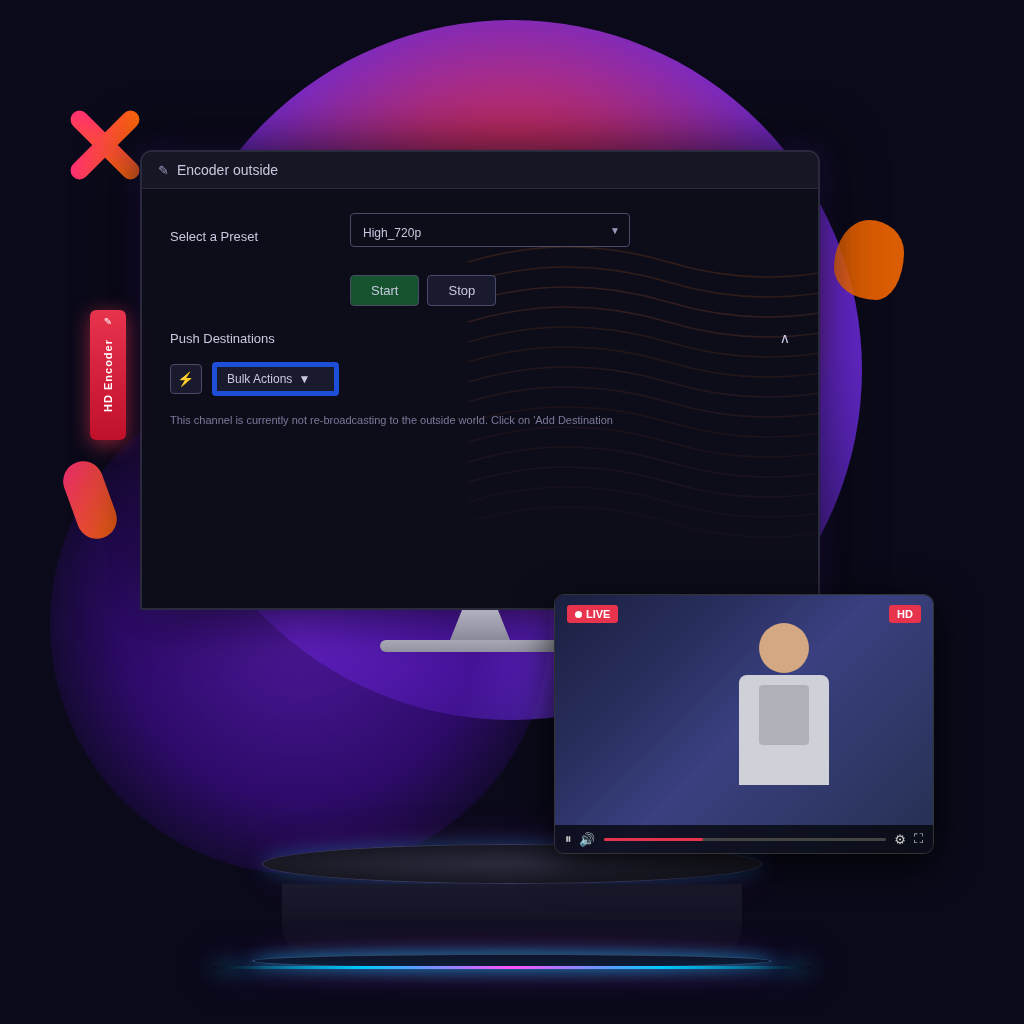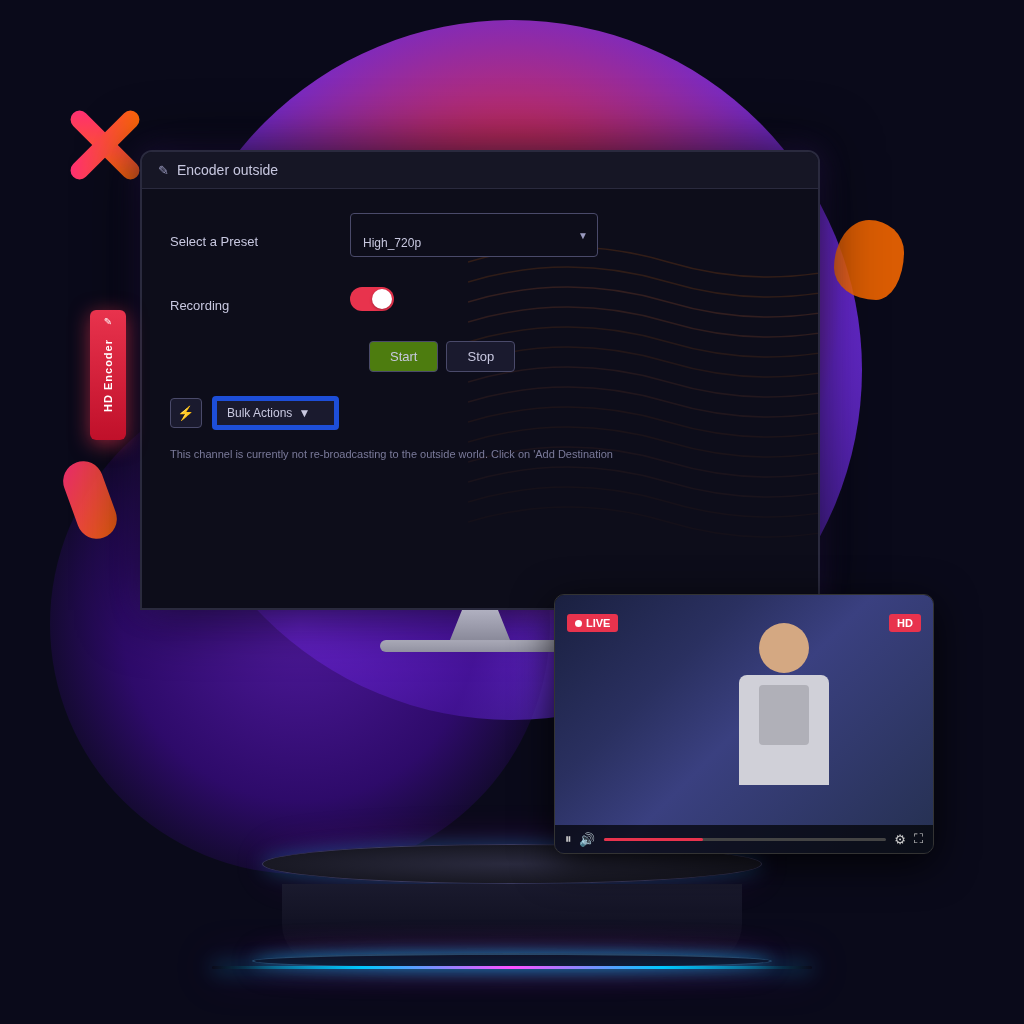--- a/index.html
+++ b/index.html
@@ -143,23 +143,23 @@
       flex-shrink: 0;
       margin-top: 13px;
     }
 
     
     .preset-select {
       background: #0d0d1a;
       border: 1px solid #4a4a6a;
       border-radius: 4px;
       color: #c8c8e0;
-      padding: 22px 30px 6px 12px;
+      padding: 12px 30px 6px 12px;
       font-size: 12px;
-      width: 248px;
+      width: 280px;
       appearance: none;
       cursor: pointer;
       position: relative;
     }
 
     .select-wrapper {
       position: relative;
       display: inline-block;
     }
 
@@ -240,23 +240,22 @@
 
     .btn-start, .btn-stop {
       padding: 7px 20px;
       border-radius: 4px;
       font-size: 13px;
       cursor: pointer;
       border: 1px solid #4a4a6a;
     }
 
     .btn-start {
-      background: #4d7c0f;
+      background: #14532d;
       color: #c8c8e0;
-      margin-left: 19px;
     }
 
     .btn-stop {
       background: #1a1a2e;
       color: #c8c8e0;
     }
 
     
     .section-row {
       display: flex;
@@ -475,21 +474,21 @@
       background: #b0b0b8;
       border-radius: 4px;
     }
 
     
     .video-top-bar {
       position: absolute;
       top: 0;
       left: 0;
       right: 0;
-      padding: 19px 12px;
+      padding: 10px 12px;
       display: flex;
       justify-content: space-between;
       align-items: flex-start;
       z-index: 5;
     }
 
     .live-badge {
       background: #e8334d;
       color: white;
       font-size: 11px;
@@ -627,34 +626,30 @@
             <option>Medium_480p</option>
             <option>Low_360p</option>
             <option>Custom</option>
           </select>
           <span class="select-arrow">▼</span>
         </div>
       </div>
 
 
 
-      <div class="form-row">
-        <span class="form-label">Recording</span>
-        <div class="toggle-group">
-          <div class="toggle on-red">
-            <div class="toggle-knob"></div>
-          </div>
-        </div>
-      </div>
 
       <div class="action-buttons">
         <button class="btn-start">Start</button>
         <button class="btn-stop">Stop</button>
       </div>
 
+      <div class="section-row">
+        <span class="section-label">Push Destinations</span>
+        <span class="chevron-up">∧</span>
+      </div>
 
       <div class="bulk-actions-row">
         <div class="flash-btn">⚡</div>
         <div class="bulk-dropdown">
           <span>Bulk Actions</span>
           <span>▼</span>
         </div>
       </div>
 
       <div>

